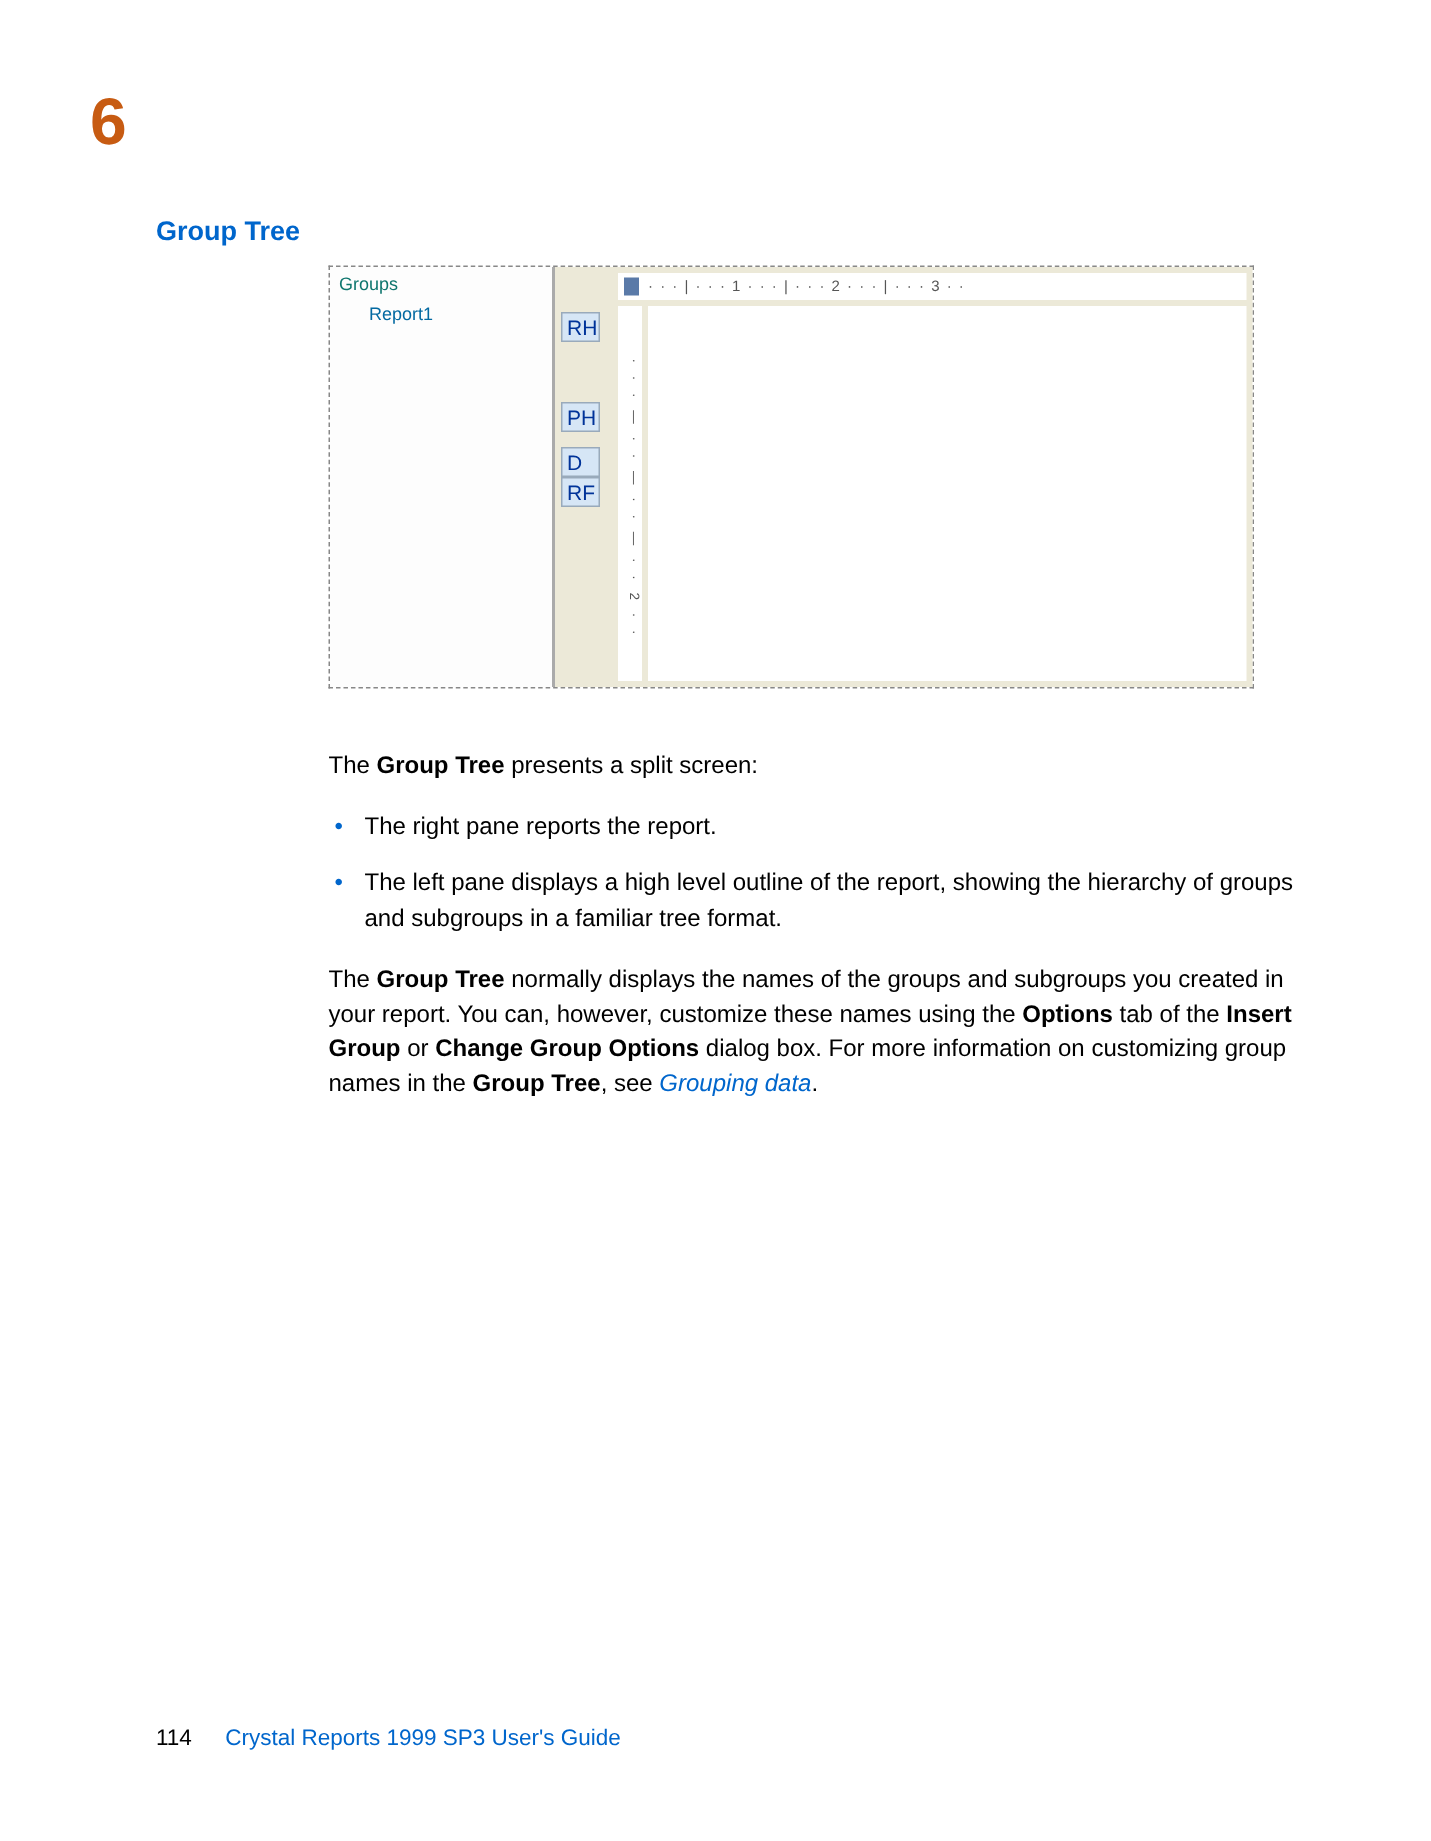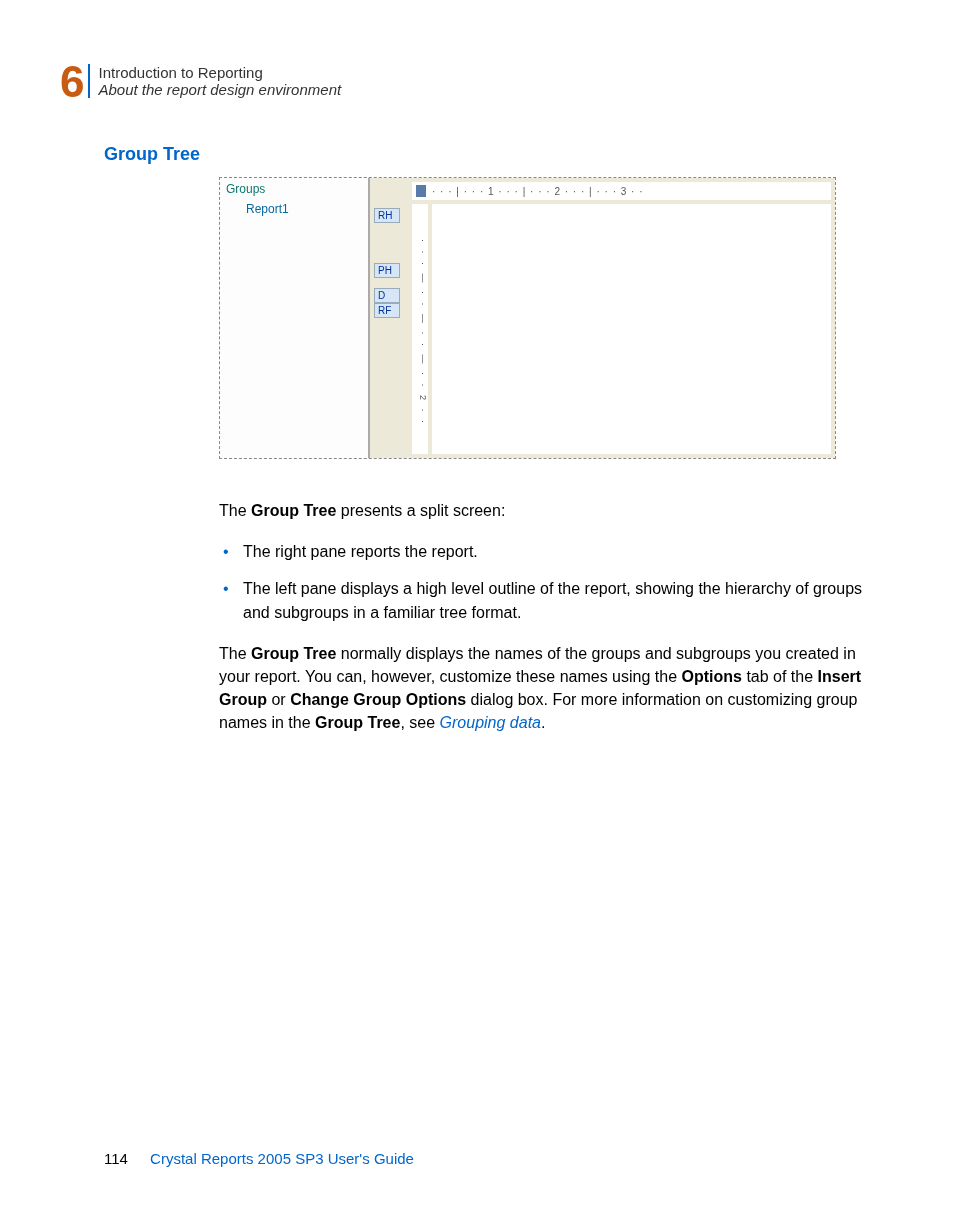--- a/index.html
+++ b/index.html
@@ -126,21 +126,21 @@
     top: 26px;
     left: 4px;
     bottom: 4px;
     width: 34px;
     background: #ece9d8;
   }
   .sec-label {
     display: block;
     background: #d6e6f6;
     border: 1px solid #9ab;
-    font-size: 10px;
+    font-size: 14px;
     color: #003399;
     padding: 1px 3px;
     margin-bottom: 2px;
     width: 26px;
     box-sizing: border-box;
   }
   .ruler-v {
     position: absolute;
     top: 26px;
     left: 42px;
@@ -230,24 +230,20 @@
     margin-left: 18px;
   }
 </style>
 </head>
 <body>
 
 <div class="page">
 
   <div class="header-row">
     <div class="chapter-num">6</div>
-    <div class="header-texts">
-      <div class="header-title">Introduction to Reporting</div>
-      <div class="header-sub">About the report design environment</div>
-    </div>
   </div>
 
   <div class="content">
     <div class="section-heading">Group Tree</div>
 
     <div class="screenshot">
       <div class="shot-body">
         <div class="groups-panel">
           <div class="groups-header">Groups</div>
           <div class="tree-item">Report1</div>
@@ -282,16 +278,16 @@
 
       <p class="para">
         <span>The </span><b>Group Tree</b><span> normally displays the names of the groups and subgroups you created in your report. You can, however, customize these names using the </span><b>Options</b><span> tab of the </span><b>Insert Group</b><span> or </span><b>Change Group Options</b><span> dialog box. For more information on customizing group names in the </span><b>Group Tree</b><span>, see </span><span class="link">Grouping data</span><span>.</span>
       </p>
 
     </div>
   </div>
 
   <div class="footer">
     <span class="pagenum">114</span>
-    <span class="book">Crystal Reports 2005 SP3 User's Guide</span>
+    <span class="book">Crystal Reports 1999 SP3 User's Guide</span>
   </div>
 
 </div>
 
 </body></html>

